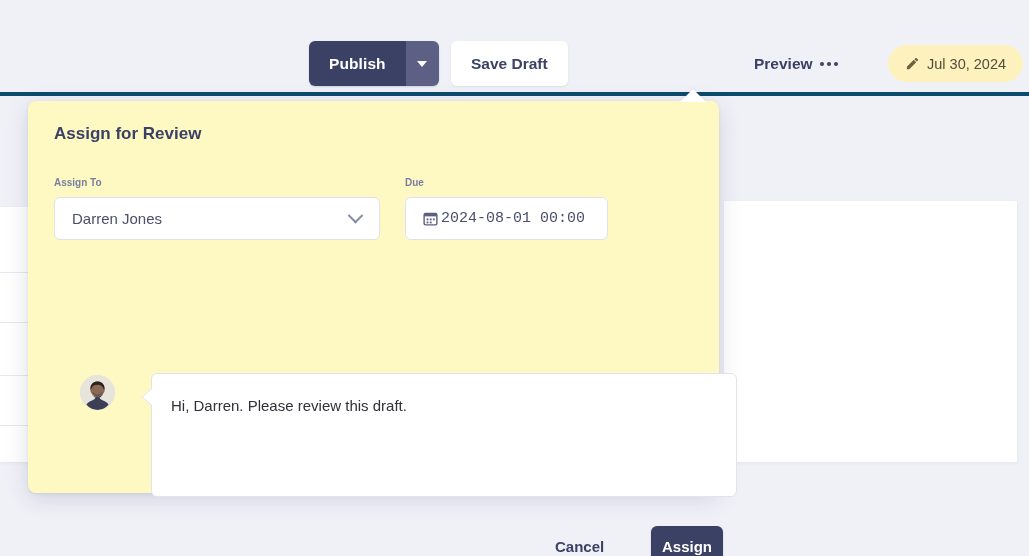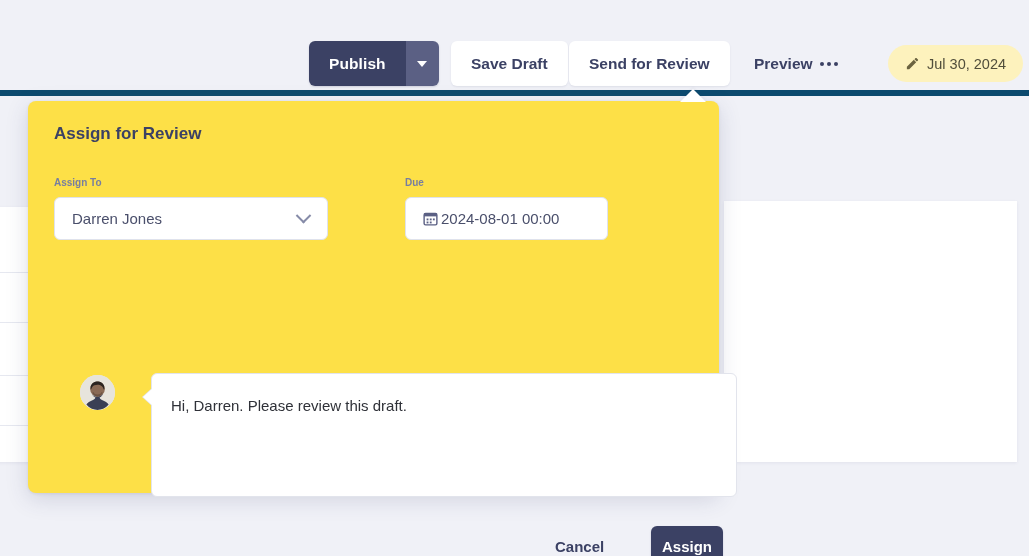--- a/index.html
+++ b/index.html
@@ -43,21 +43,21 @@
     height: 1px;
     background: #e6e8f0;
   }
 
   
   #toolbar {
     position: absolute;
     left: 0; top: 0;
     width: 1029px;
     height: 96px;
-    border-bottom: 6px solid #0c4a6e;
+    border-bottom: 4px solid #0c4a6e;
     background: #f0f1f7;
   }
 
   
   #publish-group {
     position: absolute;
     left: 309px; top: 41px;
     display: flex;
     height: 45px;
     border-radius: 6px;
@@ -166,21 +166,21 @@
     font-family: Liberation Sans, sans-serif;
     white-space: nowrap;
   }
 
   
   #assign-modal {
     position: absolute;
     left: 28px; top: 101px;
     width: 691px;
     height: 392px;
-    background: #fde047;
+    background: #fef9c3;
     border-radius: 8px;
     box-shadow: 0 6px 22px rgba(55,60,105,0.17), 0 1px 3px rgba(55,60,105,0.10);
   }
   #modal-pointer {
     position: absolute;
     left: 652px;
     top: -12px;
     width: 0; height: 0;
     border-left: 13px solid transparent;
     border-right: 13px solid transparent;
@@ -202,21 +202,21 @@
     color: #777ea0;
     margin-bottom: 9px;
   }
 
   #assign-to-field {
     position: absolute;
     left: 26px; top: 76px;
     width: 326px;
   }
   #assign-to-select {
-    width: 274px;
+    width: 326px;
     height: 43px;
     border: 1px solid #dfe2ec;
     border-radius: 6px;
     background: #ffffff;
     display: flex;
     align-items: center;
     justify-content: space-between;
     padding: 0 18px 0 17px;
     cursor: pointer;
   }
@@ -235,20 +235,21 @@
     position: absolute;
     left: 377px; top: 76px;
   }
   #due-input-group {
     display: flex;
     height: 43px;
     border: 1px solid #dfe2ec;
     border-radius: 6px;
     background: #ffffff;
     overflow: hidden;
+    font-family: Liberation Mono, monospace;
   }
   #due-date-input {
     width: 201px;
     display: flex;
     align-items: center;
     gap: 10px;
     padding: 0 8px 0 16px;
     cursor: text;
     overflow: hidden;
   }
@@ -369,21 +370,20 @@
   <div id="toolbar">
 
     <div id="publish-group">
       <button id="publish-button">Publish</button>
       <button id="publish-caret">
         <span class="caret-white"></span>
       </button>
     </div>
 
     <button class="tb-white-btn" id="save-draft-button">Save Draft</button>
-    <button class="tb-white-btn" id="send-review-button">Send for Review</button>
     <button id="preview-button">Preview</button>
 
     <button id="more-options-button">
       <i></i>
       <i></i>
       <i></i>
     </button>
 
     <button id="date-badge">
       <svg width="15" height="15" viewBox="0 0 24 24">

